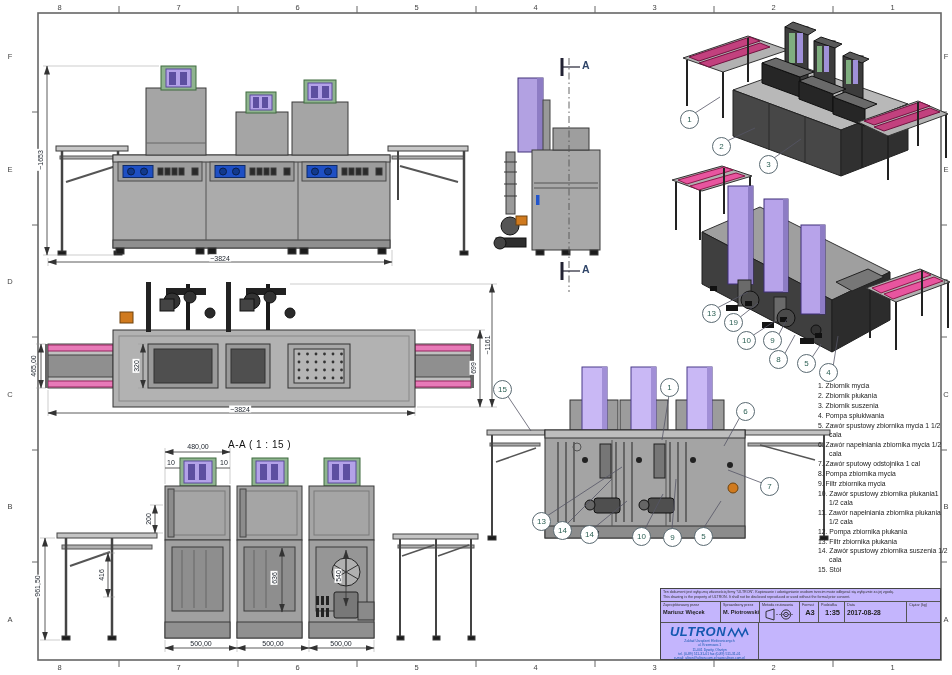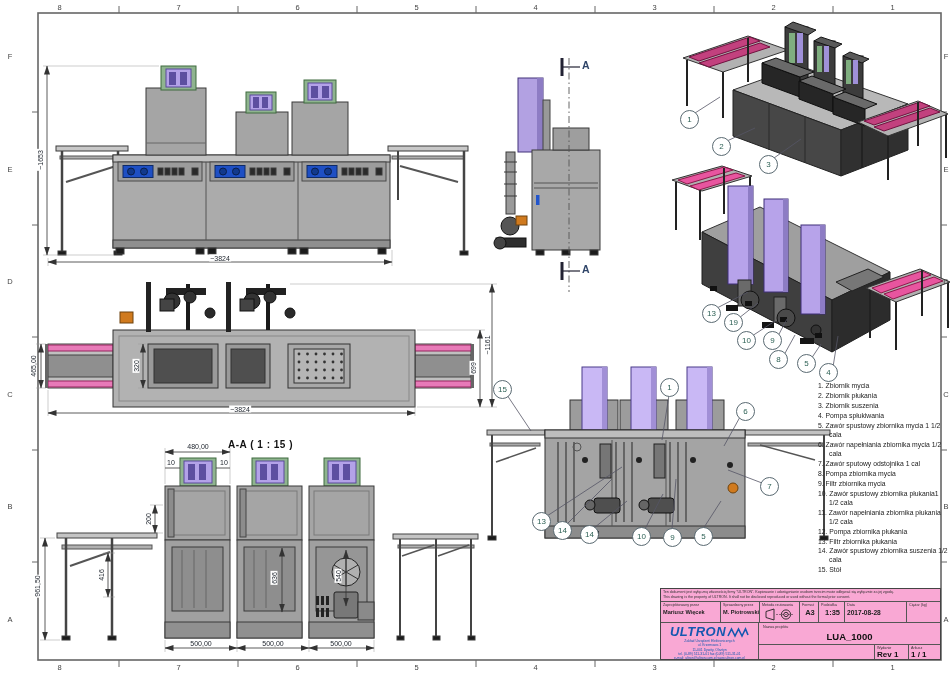--- a/index.html
+++ b/index.html
@@ -7,29 +7,29 @@
          font-family:"Liberation Sans",sans-serif;}
   .sheet svg.art{position:absolute;left:0;top:0;}
   #overlay{position:absolute;left:0;top:0;width:952px;height:675px;pointer-events:none;}
   .gridref{position:absolute;transform:translate(-50%,-50%);font-size:7.5px;color:#444;}
   .dim{position:absolute;transform:translate(-50%,-50%);font-size:7px;color:#222831;
        background:#fff;padding:0 1px;white-space:nowrap;line-height:1;}
   .dim.rot{transform:translate(-50%,-50%) rotate(-90deg);}
   .balloon{position:absolute;width:17px;height:17px;margin-left:-9px;margin-top:-9px;
            border:1px solid #5a6a72;border-radius:50%;background:#fff;color:#2d6155;
            font-size:8px;display:flex;align-items:center;justify-content:center;line-height:1;}
-  .section-label{position:absolute;left:228px;top:439px;font-size:10px;font-weight:700;
+  .section-label{position:absolute;left:228px;top:439px;font-size:10px;font-weight:400;
                  letter-spacing:.5px;color:#111;}
   .marker-a{position:absolute;font-size:10.5px;font-weight:bold;color:#2f4468;}
   .parts-list{position:absolute;left:818px;top:382px;width:131px;font-size:6.8px;
               line-height:1.32;color:#222;}
   .parts-item{padding-left:11px;text-indent:-11px;margin-bottom:1px;}
   
   .title-block{position:absolute;left:660px;top:588px;width:281px;height:72px;
-               border:1.2px solid #444;box-sizing:border-box;background:#f9a8d4;font-size:6px;color:#222;}
+               border:1.2px solid #444;box-sizing:border-box;background:#c4b5fd;font-size:6px;color:#222;}
   .tb-disc{height:13px;border-bottom:1px solid #555;box-sizing:border-box;
            font-size:3.6px;line-height:1.45;padding:1px 2px;color:#333;overflow:hidden;}
   .tb-meta{display:flex;height:21px;border-bottom:1px solid #555;box-sizing:border-box;}
   .tb-cell{border-right:1px solid #555;box-sizing:border-box;position:relative;overflow:hidden;}
   .tb-cell.last{border-right:none;flex:1;}
   .tb-label{font-size:3.7px;color:#333;padding:1px 1px 0 2px;white-space:nowrap;}
   .tb-val{font-size:5.6px;font-weight:bold;text-align:left;padding:1.5px 0 0 2px;white-space:nowrap;}
   .tb-val.big{font-size:7.5px;text-align:center;padding-top:1px;font-weight:600;}
   .tb-val.med{font-size:6.6px;text-align:left;font-weight:600;}
   .tb-icon{display:flex;justify-content:center;margin-top:1px;}
@@ -698,33 +698,16 @@
             </svg>
       </div>
       <div class="tb-addr">
         <div>Zakład Urządzeń Elektronicznych</div>
         <div>ul. Krzemowa 1</div>
         <div>11-001 Dywity, Olsztyn</div>
         <div>tel. (0-89) 511-31-01   fax (0-89) 511-31-01</div>
         <div>e-mail: ultron@ultron.com.pl    www.ultron.com.pl</div>
       </div>
     </div>
-    <div class="tb-right">
-      <div class="tb-project">
-        <div class="tb-label">Nazwa projektu</div>
-        <div class="tb-project-val">LUA_1000</div>
-      </div>
-      <div class="tb-lastrow">
-        <div class="tb-spacer"></div>
-        <div class="tb-cell2">
-          <div class="tb-label">Wydanie</div>
-          <div class="tb-val2">Rev 1</div>
-        </div>
-        <div class="tb-cell2">
-          <div class="tb-label">Arkusz</div>
-          <div class="tb-val2">1 / 1</div>
-        </div>
-      </div>
-    </div>
   </div>
 </div>
 
 </div>
 
 </body></html>

